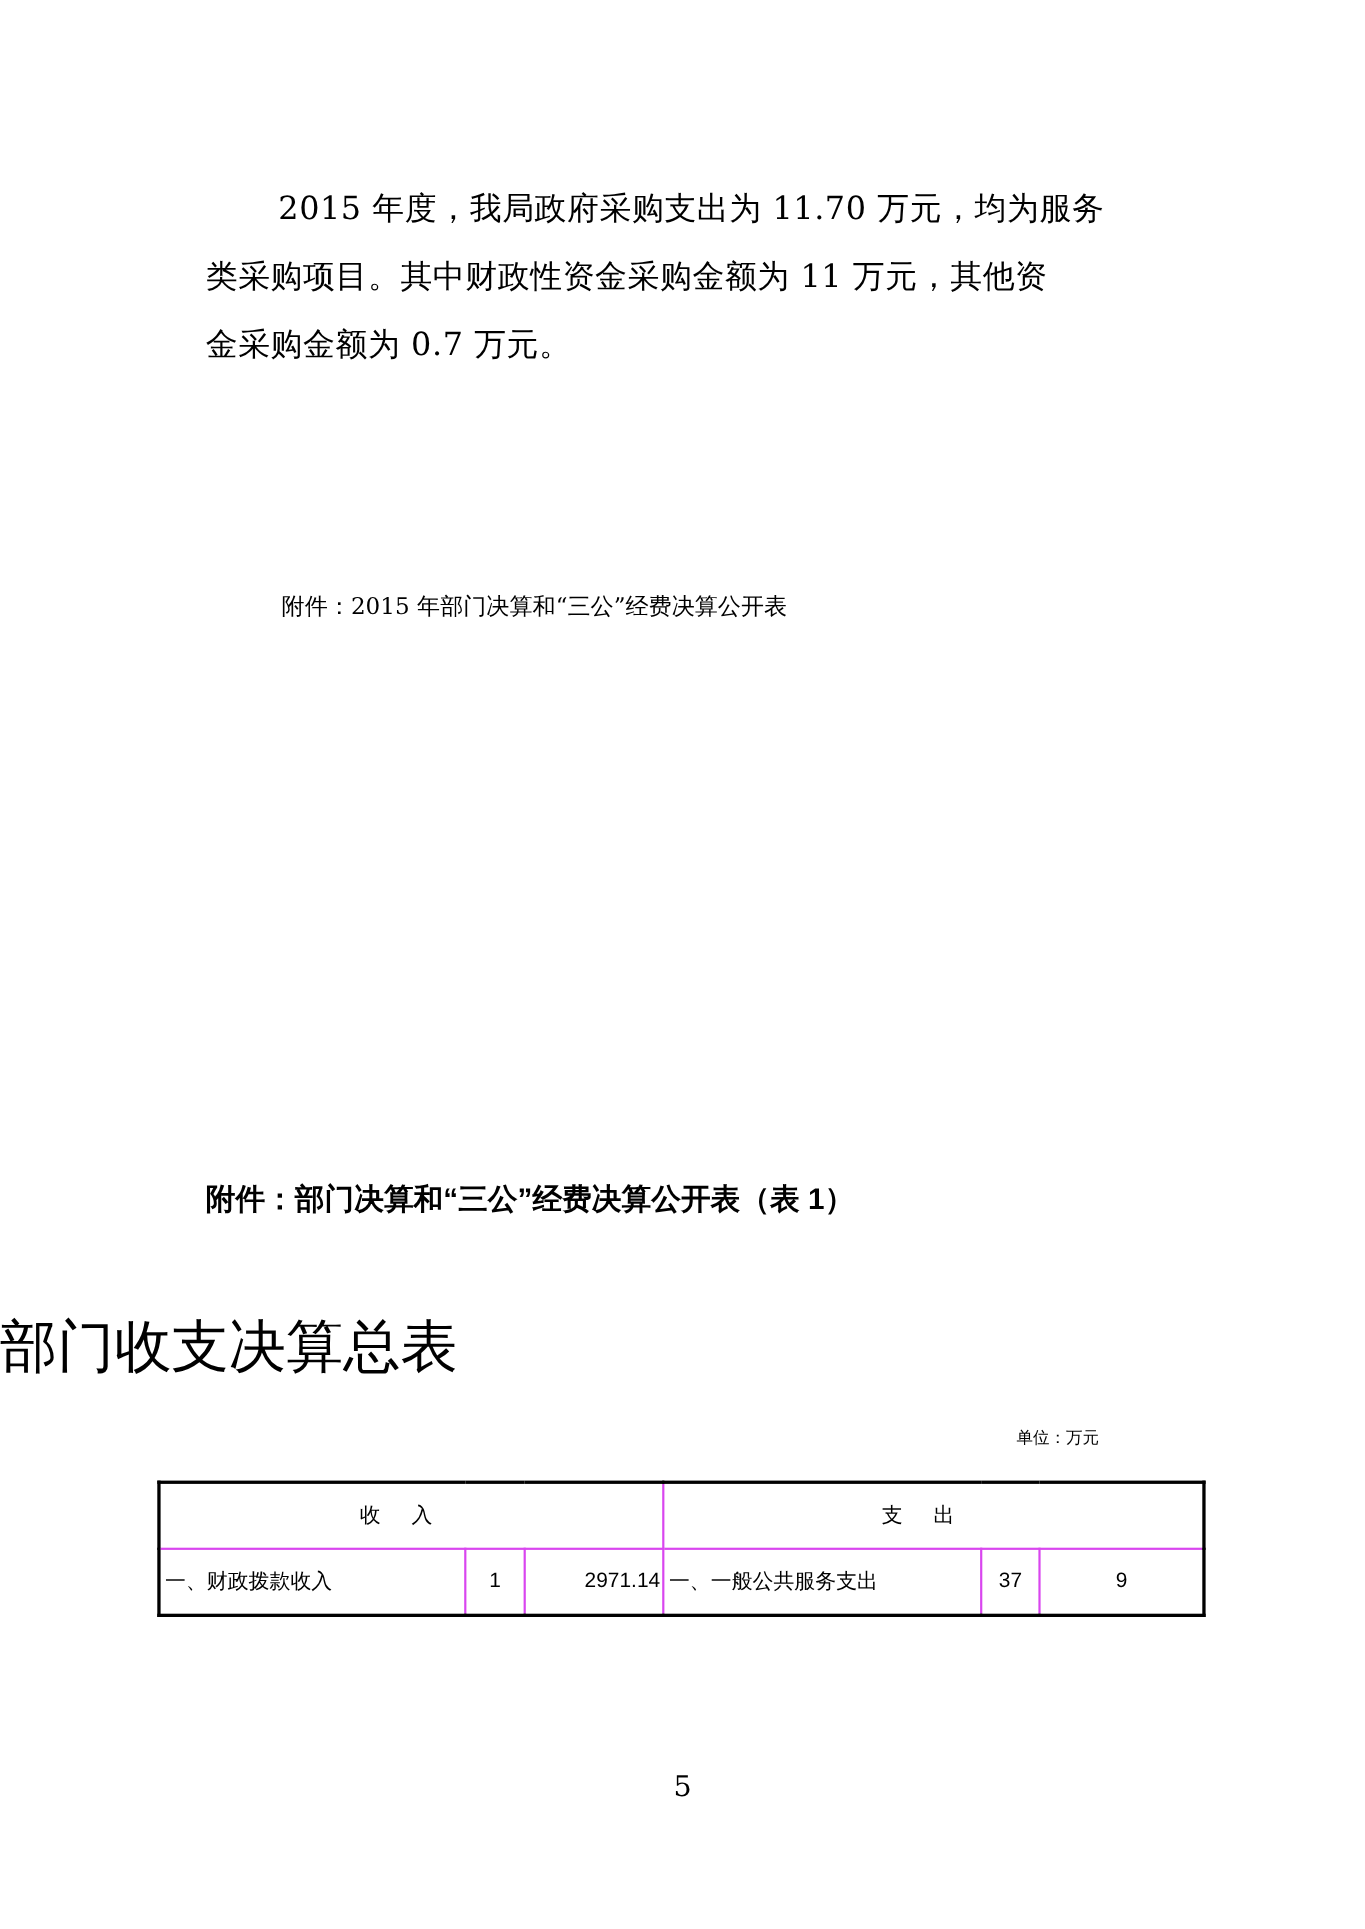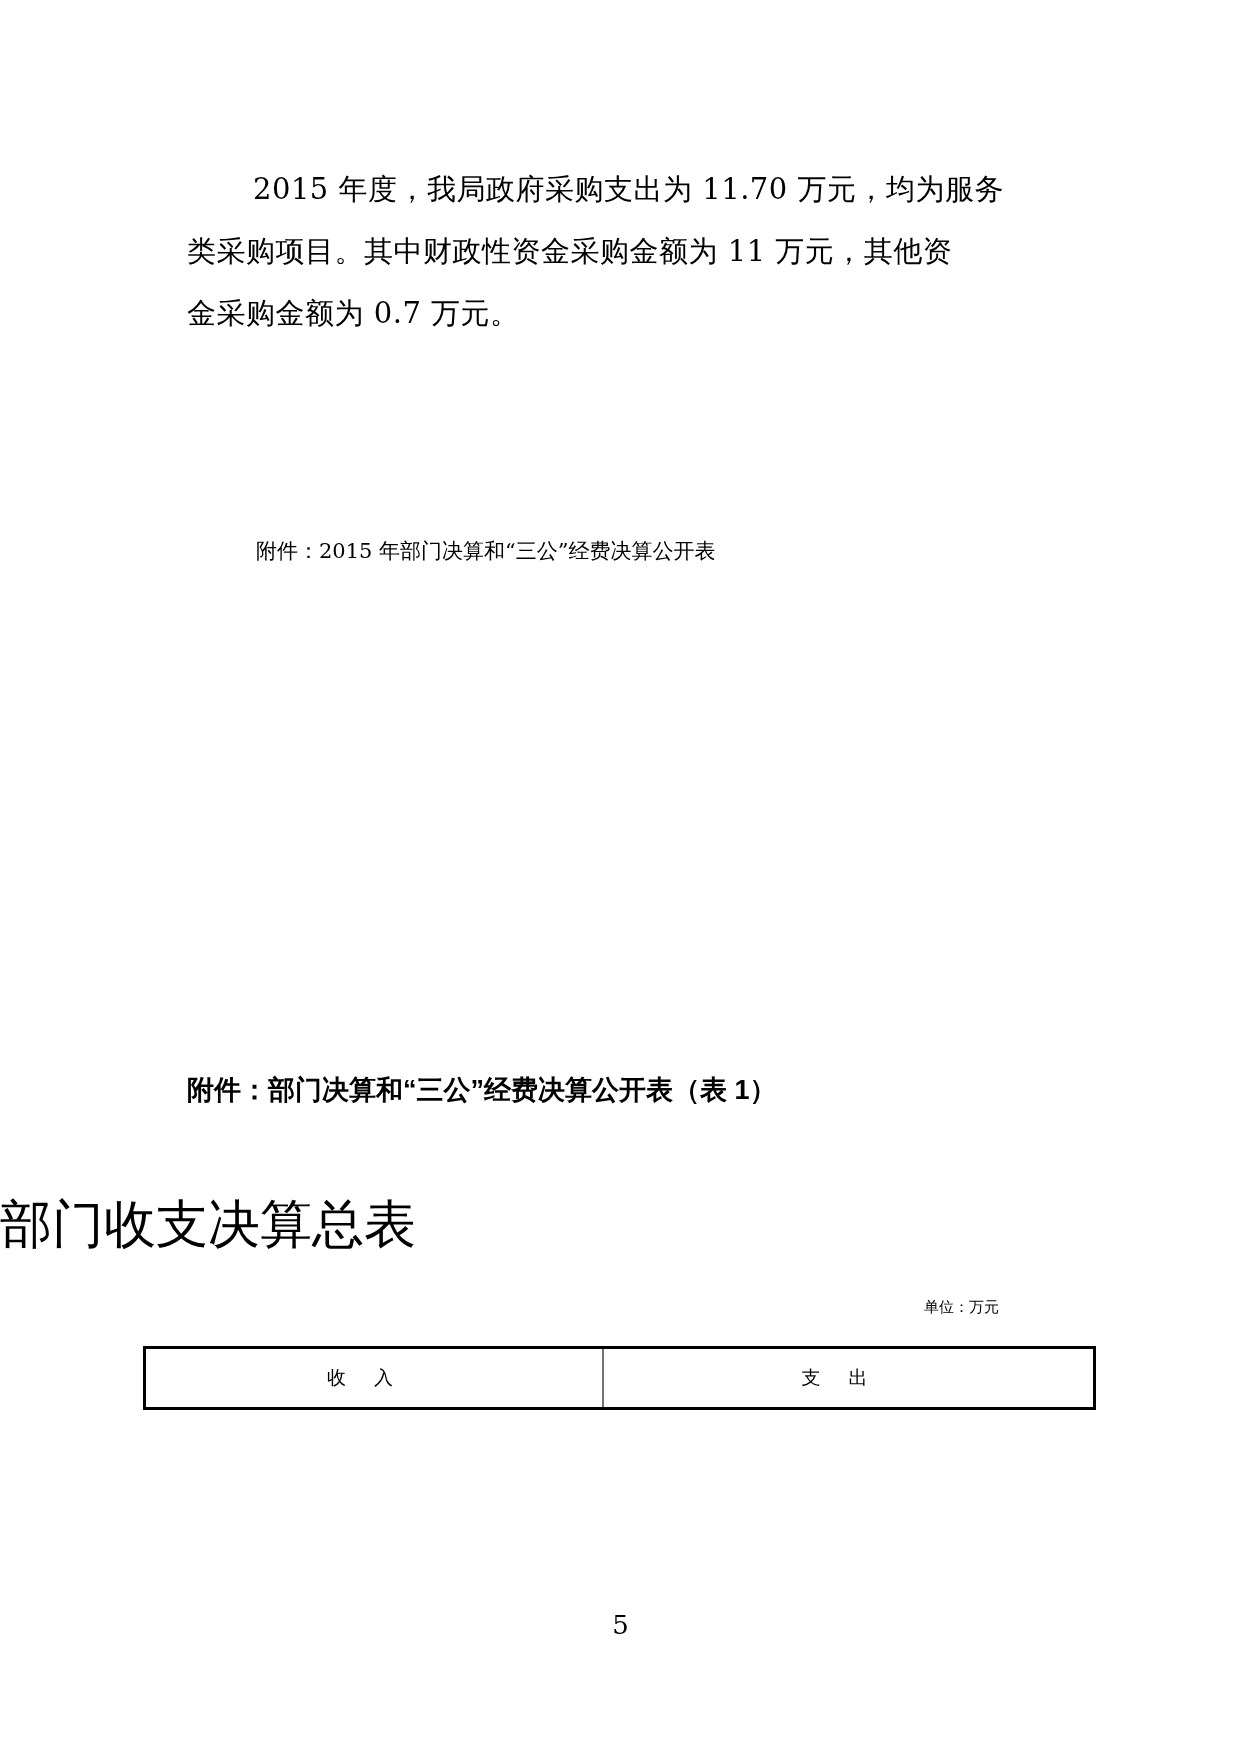--- a/index.html
+++ b/index.html
@@ -6,21 +6,21 @@
   body { width: 1241px; height: 1754px; position: relative; overflow: hidden; color: #000; }
   .serif { font-family: "DejaVu Serif", "Liberation Serif", serif; }
   .sans { font-family: "Liberation Sans", "DejaVu Sans", sans-serif; }
   .para { position: absolute; left: 187px; width: 872px; font-size: 29px; line-height: 62px; letter-spacing: 0.5px; }
   .para .indent { display: inline-block; width: 66px; }
   .annex-line { position: absolute; left: 256px; top: 537px; font-size: 21px; }
   .annex-heading { position: absolute; left: 187px; top: 1052px; font-size: 27px; font-weight: bold; margin-top: 20px; }
   .table-title { position: absolute; left: 0; width: 1241px; top: 1190px; text-align: left; font-size: 52px; }
   .unit { position: absolute; left: 924px; top: 1298px; font-size: 15px; }
   table.summary { position: absolute; left: 143px; top: 1346px; width: 953px; border-collapse: collapse; border: 3px solid #000; font-size: 19px; }
-  table.summary td { border: 2px solid #737373; text-align: center; vertical-align: middle; padding: 0; }
+  table.summary td { border: 2px solid #d946ef; text-align: center; vertical-align: middle; padding: 0; }
   .row-hdr1 td { height: 58px; letter-spacing: 28px; }
   .row-hdr2 td { height: 94px; }
   .row-data td { height: 58px; }
   .left { text-align: left !important; padding-left: 4px !important; }
   .right { text-align: right !important; padding-right: 2px !important; }
   .vtxt { display: inline-block; width: 20px; line-height: 32px; }
   .page-num { position: absolute; left: 0; width: 1241px; top: 1610px; text-align: center; font-size: 26px; }
 </style>
 </head>
 <body>
@@ -48,16 +48,24 @@
     <col style="width:126px">
     <col style="width:290px">
     <col style="width:53px">
     <col style="width:150px">
   </colgroup>
   <tbody>
       <tr class="row-hdr1">
     <td colspan="3">收入</td>
     <td colspan="3">支出</td>
   </tr>
+  <tr class="row-data">
+    <td class="left">一、财政拨款收入</td>
+    <td class="sans">1</td>
+    <td class="right sans">2971.14</td>
+    <td class="left">一、一般公共服务支出</td>
+    <td class="sans">37</td>
+    <td class="sans">9</td>
+  </tr>
 </tbody>
   </table>
 
 <div class="page-num serif">5</div>
 
 </body></html>

